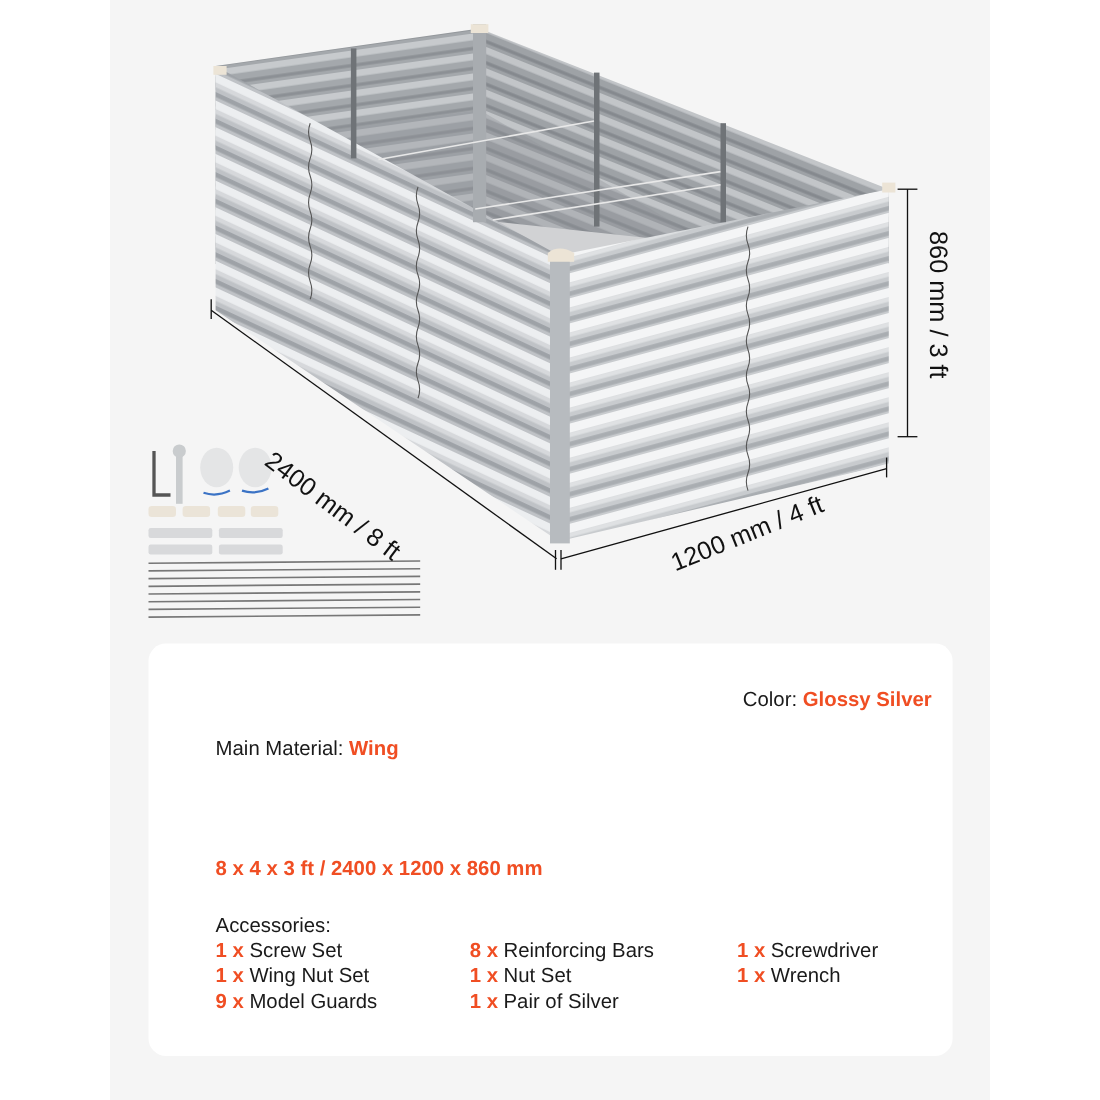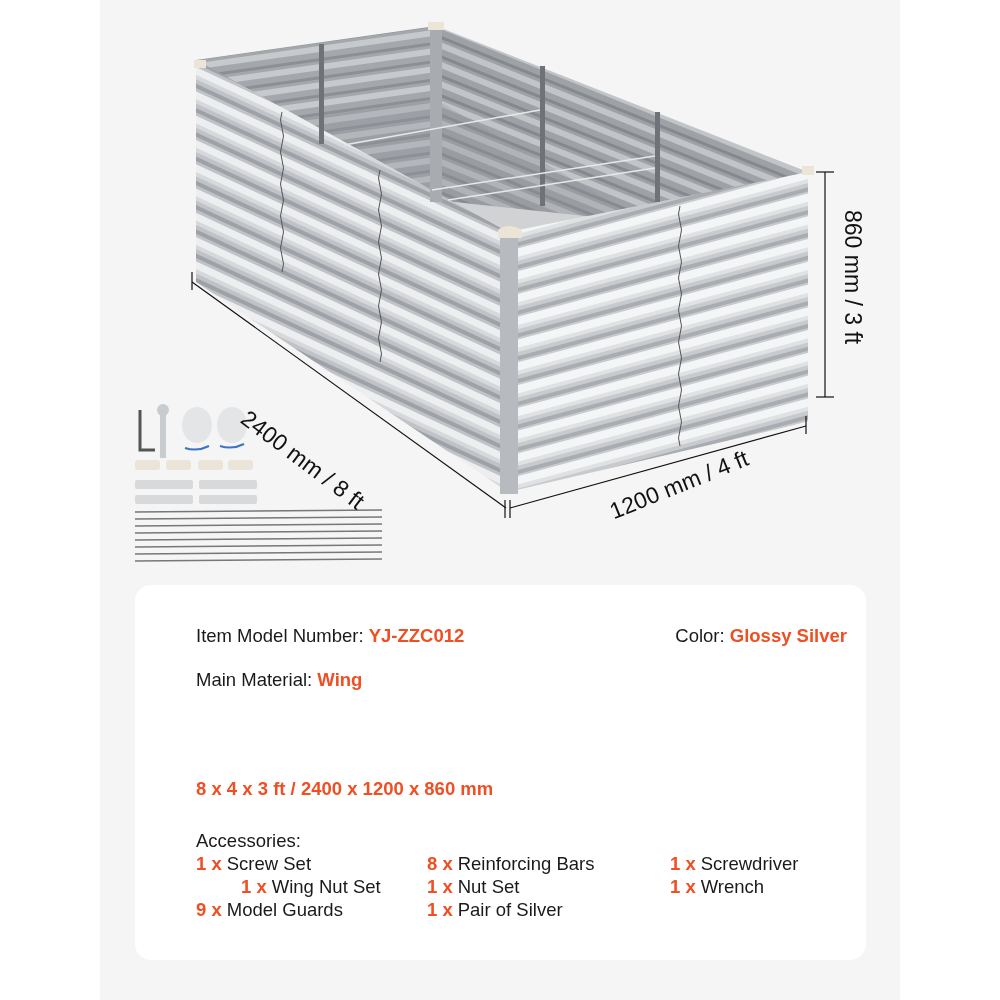--- a/index.html
+++ b/index.html
@@ -131,35 +131,32 @@
     <line x1="135" y1="554" x2="382" y2="552" stroke="#777" stroke-width="1.5"></line>
     <line x1="135" y1="561" x2="382" y2="559" stroke="#777" stroke-width="1.5"></line>
   </g>
 </svg>
 
 <div class="dim-label dim-length">2400 mm / 8 ft</div>
 <div class="dim-label dim-width">1200 mm / 4 ft</div>
 <div class="dim-label dim-height">860 mm / 3 ft</div>
 
 <div class="card">
-  <div class="row" style="left:61px; top:40px;">
-    <span>Item Model Number: </span><span class="accent">YJ-ZZC012</span>
-  </div>
   <div class="row" style="right:19px; top:40px;">
     <span>Color: </span><span class="accent">Glossy Silver</span>
   </div>
   <div class="row" style="left:61px; top:84px;">
     <span>Main Material: </span><span class="accent">Wing</span>
   </div>
   <div class="row accent" style="left:61px; top:193px;">8 x 4 x 3 ft / 2400 x 1200 x 860 mm</div>
 
   <div class="row" style="left:61px; top:245px;text-align:center;">Accessories:</div>
 
   <div class="acc-item" style="left:61px; top:268px;"><span class="qty">1 x</span><span>Screw Set</span></div>
-  <div class="acc-item" style="left:61px; top:291px;margin-left:45px;"><span class="qty">1 x</span><span>Wing Nut Set</span></div>
+  <div class="acc-item" style="left:61px; top:291px;"><span class="qty">1 x</span><span>Wing Nut Set</span></div>
   <div class="acc-item" style="left:61px; top:314px;"><span class="qty">9 x</span><span>Model Guards</span></div>
 
   <div class="acc-item" style="left:292px; top:268px;"><span class="qty">8 x</span><span>Reinforcing Bars</span></div>
   <div class="acc-item" style="left:292px; top:291px;"><span class="qty">1 x</span><span>Nut Set</span></div>
   <div class="acc-item" style="left:292px; top:314px;"><span class="qty">1 x</span><span>Pair of Silver</span></div>
 
   <div class="acc-item" style="left:535px; top:268px;"><span class="qty">1 x</span><span>Screwdriver</span></div>
   <div class="acc-item" style="left:535px; top:291px;"><span class="qty">1 x</span><span>Wrench</span></div>
 </div>
 

